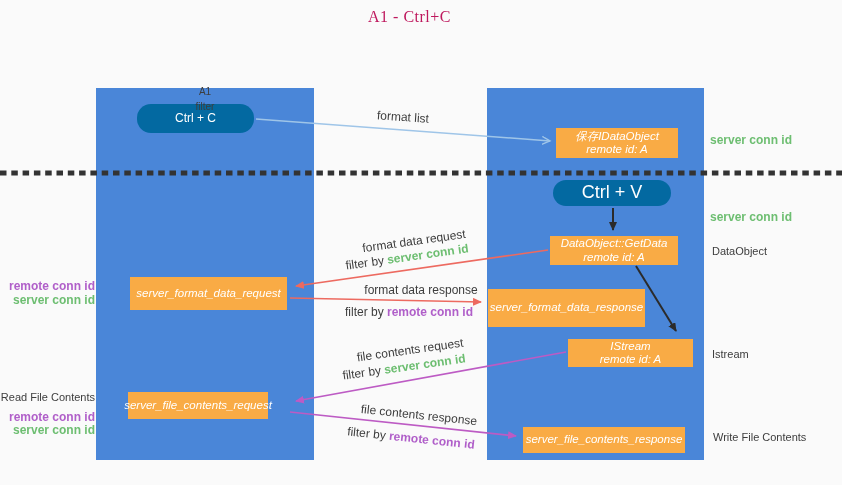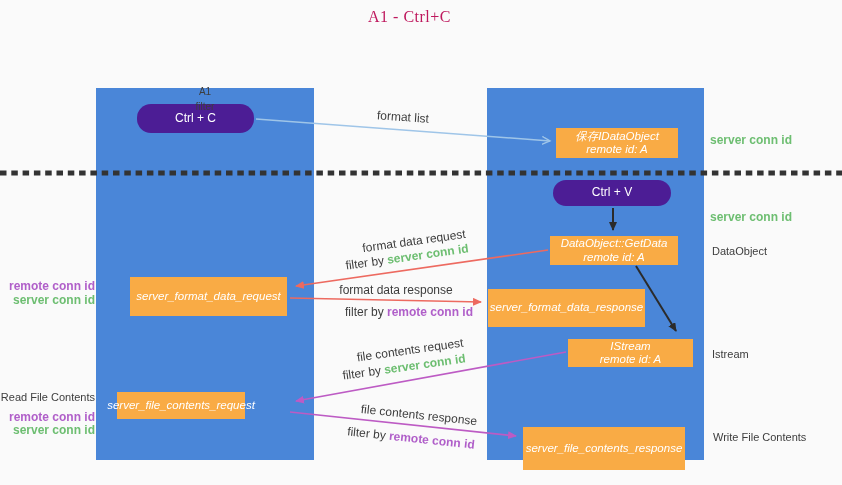--- a/index.html
+++ b/index.html
@@ -12,21 +12,21 @@
   .col-header { position:absolute; top:54px; text-align:center; font-size:10px;
                 line-height:15px; color:#3d3d3d; z-index:3;margin-top:30px; }
 
   .panel { position:absolute; top:88px; height:372px; background:#4a86d8; z-index:0; }
 
   .overlay { position:absolute; left:0; top:0; z-index:1; }
 
   .box { position:absolute; display:flex; flex-direction:column; align-items:center;
          justify-content:center; color:#ffffff; font-size:11.5px; line-height:13.5px;
          text-align:center; z-index:2; white-space:nowrap; }
-  .green  { background:#4c1d95;border-radius:14px; }
+  .green  { background:#0369a1;border-radius:14px; }
   .orange { background:#f9ab45;font-style:italic; }
 
   .flow-label { position:absolute; font-size:12px; color:#3d3d3d; text-align:center;
                 z-index:3; white-space:nowrap; width:170px; }
   .rot-up   { transform:rotate(-8deg); }
   .rot-down { transform:rotate(6deg); }
 
   .side-label { position:absolute; font-size:11px; color:#3d3d3d; white-space:nowrap; z-index:3; }
   .green-text  { color:#6dbe71; font-weight:bold; font-size:12px; }
   .purple-text { color:#b05fc9; font-weight:bold; font-size:12px; }
@@ -86,59 +86,59 @@
 
   <div class="box green" style="left:137px;top:104px;width:117px;height:29px;font-size:12px">
     <span>Ctrl + C</span>
   </div>
 
   <div class="box orange" style="left:556px;top:128px;width:122px;height:30px">
     <span>保存IDataObject</span>
     <span>remote id: A</span>
   </div>
 
-  <div class="box green" style="left:553px;top:180px;width:118px;height:26px;font-size:12px">
+  <div class="box green" style="left:553px;top:180px;width:118px;height:26px;font-size:18px">
     <span>Ctrl + V</span>
   </div>
 
   <div class="box orange" style="left:550px;top:236px;width:128px;height:29px">
     <span>DataObject::GetData</span>
     <span>remote id: A</span>
   </div>
 
   <div class="box orange" style="left:568px;top:339px;width:125px;height:28px">
     <span>IStream</span>
     <span>remote id: A</span>
   </div>
 
-  <div class="box orange" style="left:130px;top:277px;width:157px;height:39px">
+  <div class="box orange" style="left:130px;top:277px;width:157px;height:33px">
     <span>server_format_data_request</span>
   </div>
 
   <div class="box orange" style="left:488px;top:289px;width:157px;height:38px">
     <span>server_format_data_response</span>
   </div>
 
-  <div class="box orange" style="left:117px;top:392px;width:128px;height:27px">
+  <div class="box orange" style="left:128px;top:392px;width:140px;height:27px">
     <span>server_file_contents_request</span>
   </div>
 
-  <div class="box orange" style="left:523px;top:427px;width:162px;height:43px">
+  <div class="box orange" style="left:523px;top:427px;width:162px;height:26px">
     <span>server_file_contents_response</span>
   </div>
 
   <div class="flow-label" style="left:318px;top:110px;transform:rotate(4deg)">format list</div>
 
   <div class="flow-label rot-up" style="left:329px;top:234px">format data request</div>
   <div class="flow-label rot-up" style="left:322px;top:250px">
     <span>filter by</span>
     <span class="green-text">server conn id</span>
   </div>
 
-  <div class="flow-label" style="left:311px;top:283px">format data response</div>
+  <div class="flow-label" style="left:336px;top:283px">format data response</div>
   <div class="flow-label" style="left:324px;top:305px">
     <span>filter by</span>
     <span class="purple-text">remote conn id</span>
   </div>
 
   <div class="flow-label rot-up" style="left:325px;top:343px">file contents request</div>
   <div class="flow-label rot-up" style="left:319px;top:360px">
     <span>filter by</span>
     <span class="green-text">server conn id</span>
   </div>

